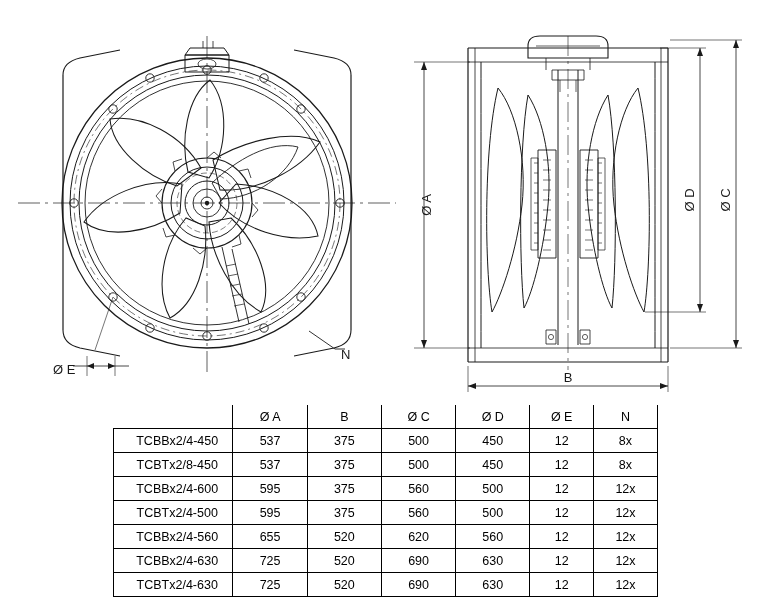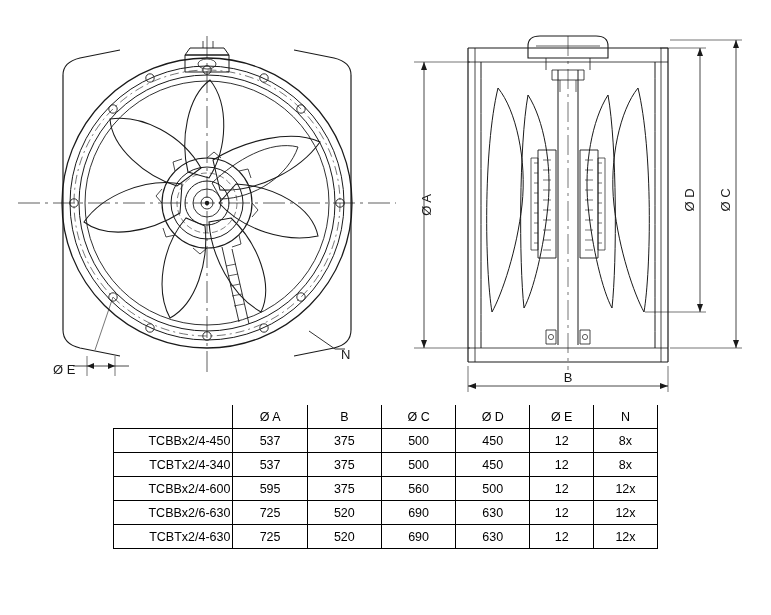--- a/index.html
+++ b/index.html
@@ -51,21 +51,21 @@
     padding: 0 2px;
   }
   table.spec tr.head td {
     border-top: none;
   }
   table.spec tr.head td.blank {
     border-left: none;
     border-top: none;
   }
   table.spec td.model {
-    text-align: right;
+    text-align: center;
     padding-left: 10px;
     width: 110px;
   }
   table.spec td.c1 { width: 73px; }
   table.spec td.c2 { width: 73px; }
   table.spec td.c3 { width: 73px; }
   table.spec td.c4 { width: 73px; }
   table.spec td.c5 { width: 62px; }
   table.spec td.c6 { width: 62px; }
 </style>
@@ -273,39 +273,57 @@
         <tr>
           <td class="model">TCBBx2/4-450</td>
           <td class="c1">537</td>
           <td class="c2">375</td>
           <td class="c3">500</td>
           <td class="c4">450</td>
           <td class="c5">12</td>
           <td class="c6">8x</td>
         </tr>
         <tr>
-          <td class="model">TCBTx2/4-340</td>
+          <td class="model">TCBTx2/8-450</td>
           <td class="c1">537</td>
           <td class="c2">375</td>
           <td class="c3">500</td>
           <td class="c4">450</td>
           <td class="c5">12</td>
           <td class="c6">8x</td>
         </tr>
         <tr>
           <td class="model">TCBBx2/4-600</td>
           <td class="c1">595</td>
           <td class="c2">375</td>
           <td class="c3">560</td>
           <td class="c4">500</td>
           <td class="c5">12</td>
           <td class="c6">12x</td>
         </tr>
         <tr>
-          <td class="model">TCBBx2/6-630</td>
+          <td class="model">TCBTx2/4-500</td>
+          <td class="c1">595</td>
+          <td class="c2">375</td>
+          <td class="c3">560</td>
+          <td class="c4">500</td>
+          <td class="c5">12</td>
+          <td class="c6">12x</td>
+        </tr>
+        <tr>
+          <td class="model">TCBBx2/4-560</td>
+          <td class="c1">655</td>
+          <td class="c2">520</td>
+          <td class="c3">620</td>
+          <td class="c4">560</td>
+          <td class="c5">12</td>
+          <td class="c6">12x</td>
+        </tr>
+        <tr>
+          <td class="model">TCBBx2/4-630</td>
           <td class="c1">725</td>
           <td class="c2">520</td>
           <td class="c3">690</td>
           <td class="c4">630</td>
           <td class="c5">12</td>
           <td class="c6">12x</td>
         </tr>
         <tr>
           <td class="model">TCBTx2/4-630</td>
           <td class="c1">725</td>

